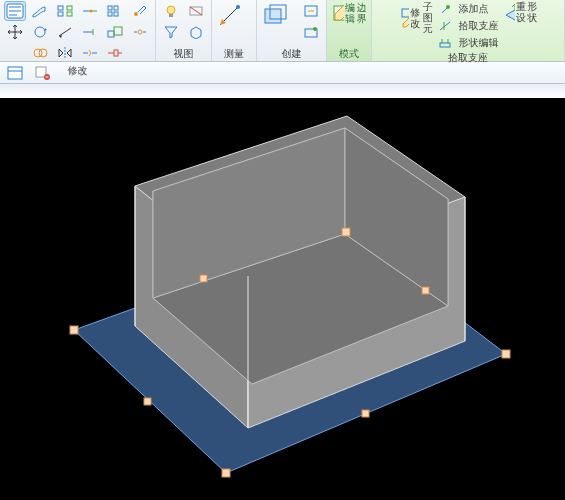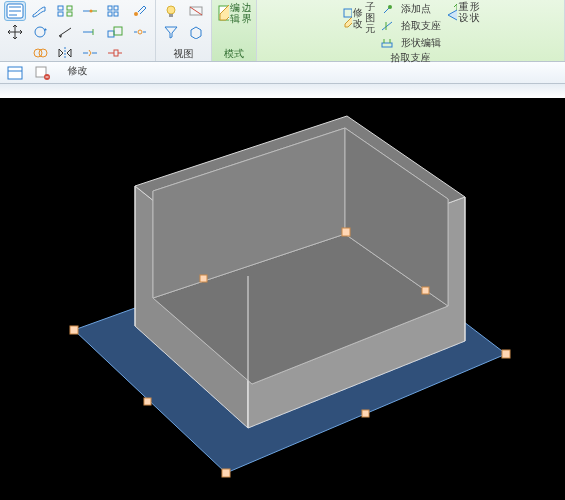--- a/index.html
+++ b/index.html
@@ -187,21 +187,58 @@
         <span class="iconbtn">
           <svg width="16" height="14">
               <path d="M3 5l5-3 5 3v6l-5 3-5-3z" fill="none" stroke="#2e7fd1"></path>
             </svg>
         </span>
       </div>
     </div>
     <div class="panel-title">视图</div>
   </div>
 
-
+  <div class="panel">
+    <div class="panel-body">
+      <div class="big">
+        <svg width="26" height="30">
+            <path d="M4 24L22 6" stroke="#333"></path>
+            <path d="M4 24l2-6 4 4z" fill="#e7912a"></path>
+            <circle cx="22" cy="6" r="2" fill="#2e7fd1"></circle>
+          </svg>
+      </div>
+    </div>
+    <div class="panel-title">测量</div>
+  </div>
+
+  <div class="panel">
+    <div class="panel-body">
+      <div class="big">
+        <svg width="30" height="30">
+            <rect x="4" y="8" width="16" height="14" fill="#cfe5f7" stroke="#2e7fd1"></rect>
+            <rect x="9" y="4" width="16" height="14" fill="none" stroke="#2e7fd1"></rect>
+          </svg>
+      </div>
+      <div class="col">
+        <span class="iconbtn">
+          <svg width="16" height="14">
+              <rect x="2" y="2" width="12" height="10" fill="none" stroke="#2e7fd1"></rect>
+              <path d="M5 7h6" stroke="#e7912a"></path>
+            </svg>
+        </span>
+        <span class="iconbtn">
+          <svg width="16" height="14">
+              <rect x="2" y="4" width="12" height="8" fill="none" stroke="#2e7fd1"></rect>
+              <circle cx="12" cy="4" r="2" fill="#4da53a"></circle>
+            </svg>
+        </span>
+      </div>
+    </div>
+    <div class="panel-title">创建</div>
+  </div>
 
   <div class="panel mode">
     <div class="panel-body">
       <div class="big">
         <svg width="24" height="24">
             <rect x="3" y="5" width="14" height="14" fill="#fff" stroke="#4da53a"></rect>
             <path d="M14 3l6 6-10 10H4v-6z" fill="#ffe9a8" stroke="#cc9a2e"></path>
           </svg>
         <span class="lbl">编辑</span>
         <span class="lbl">边界</span>

